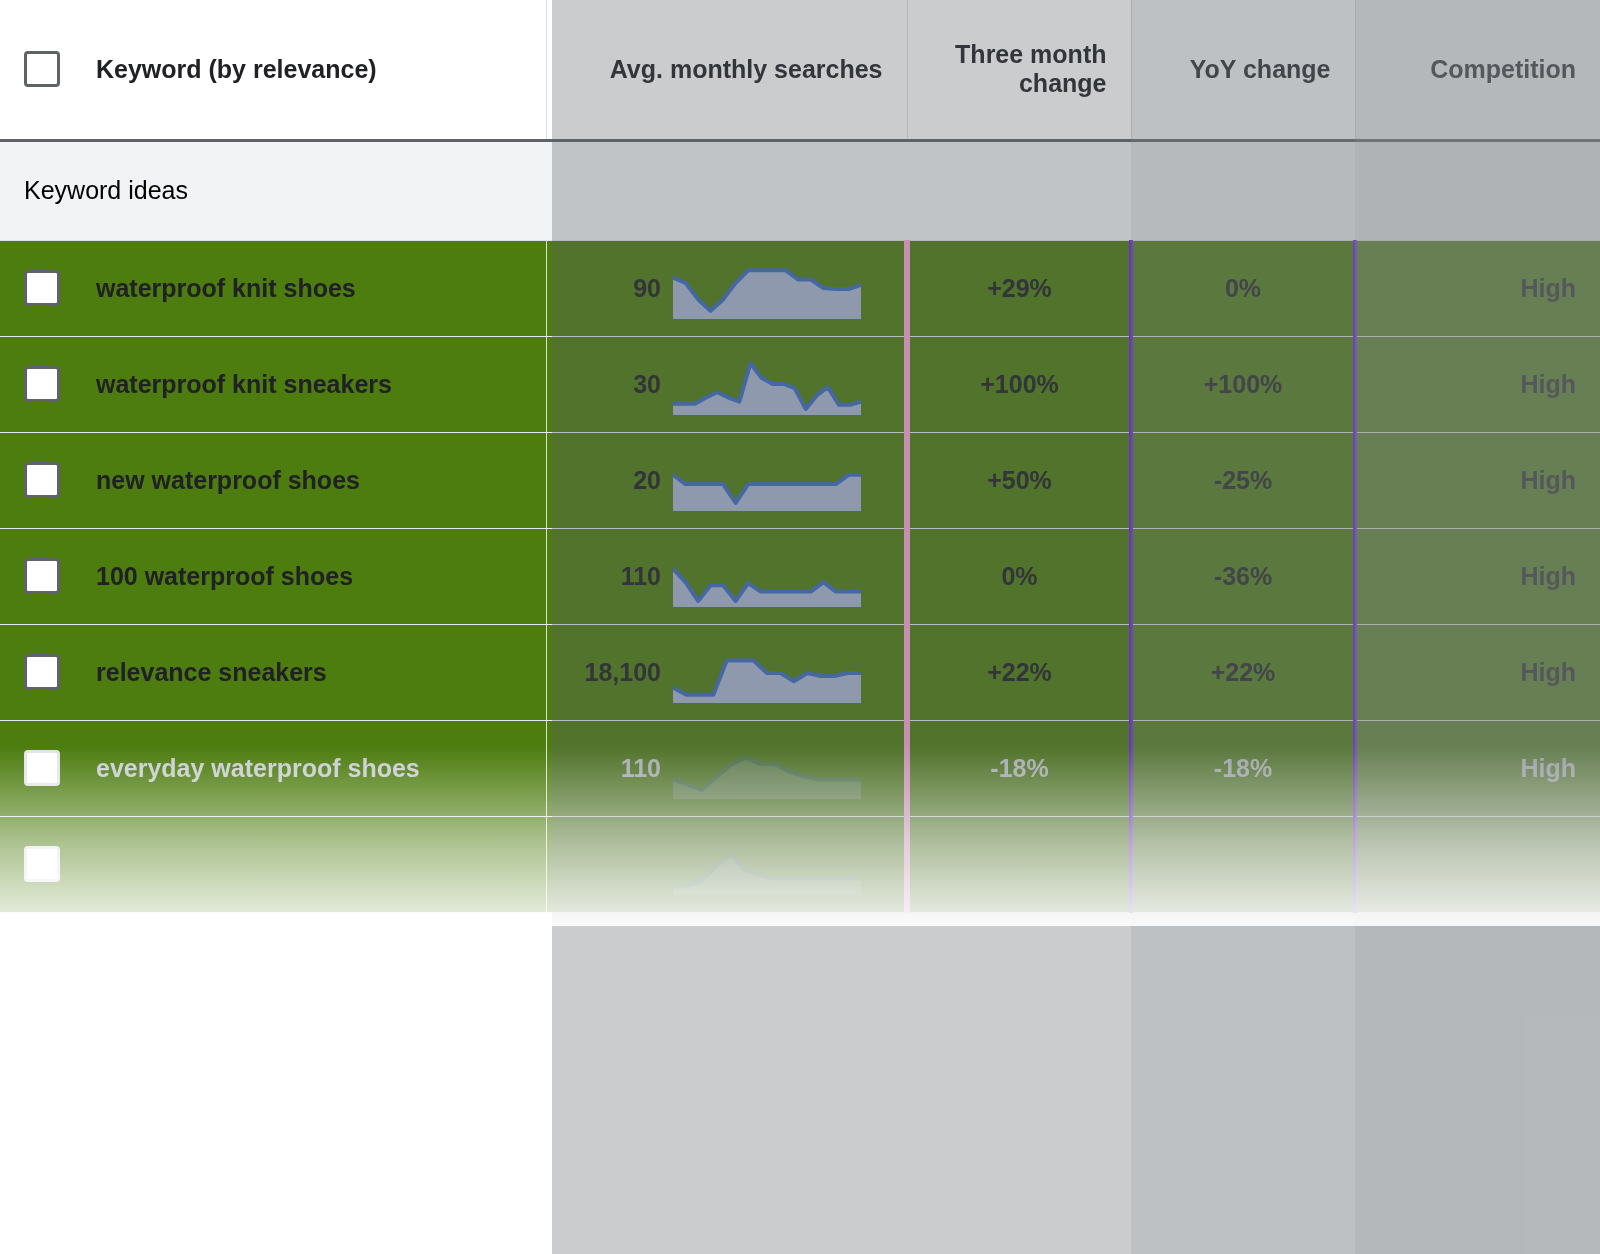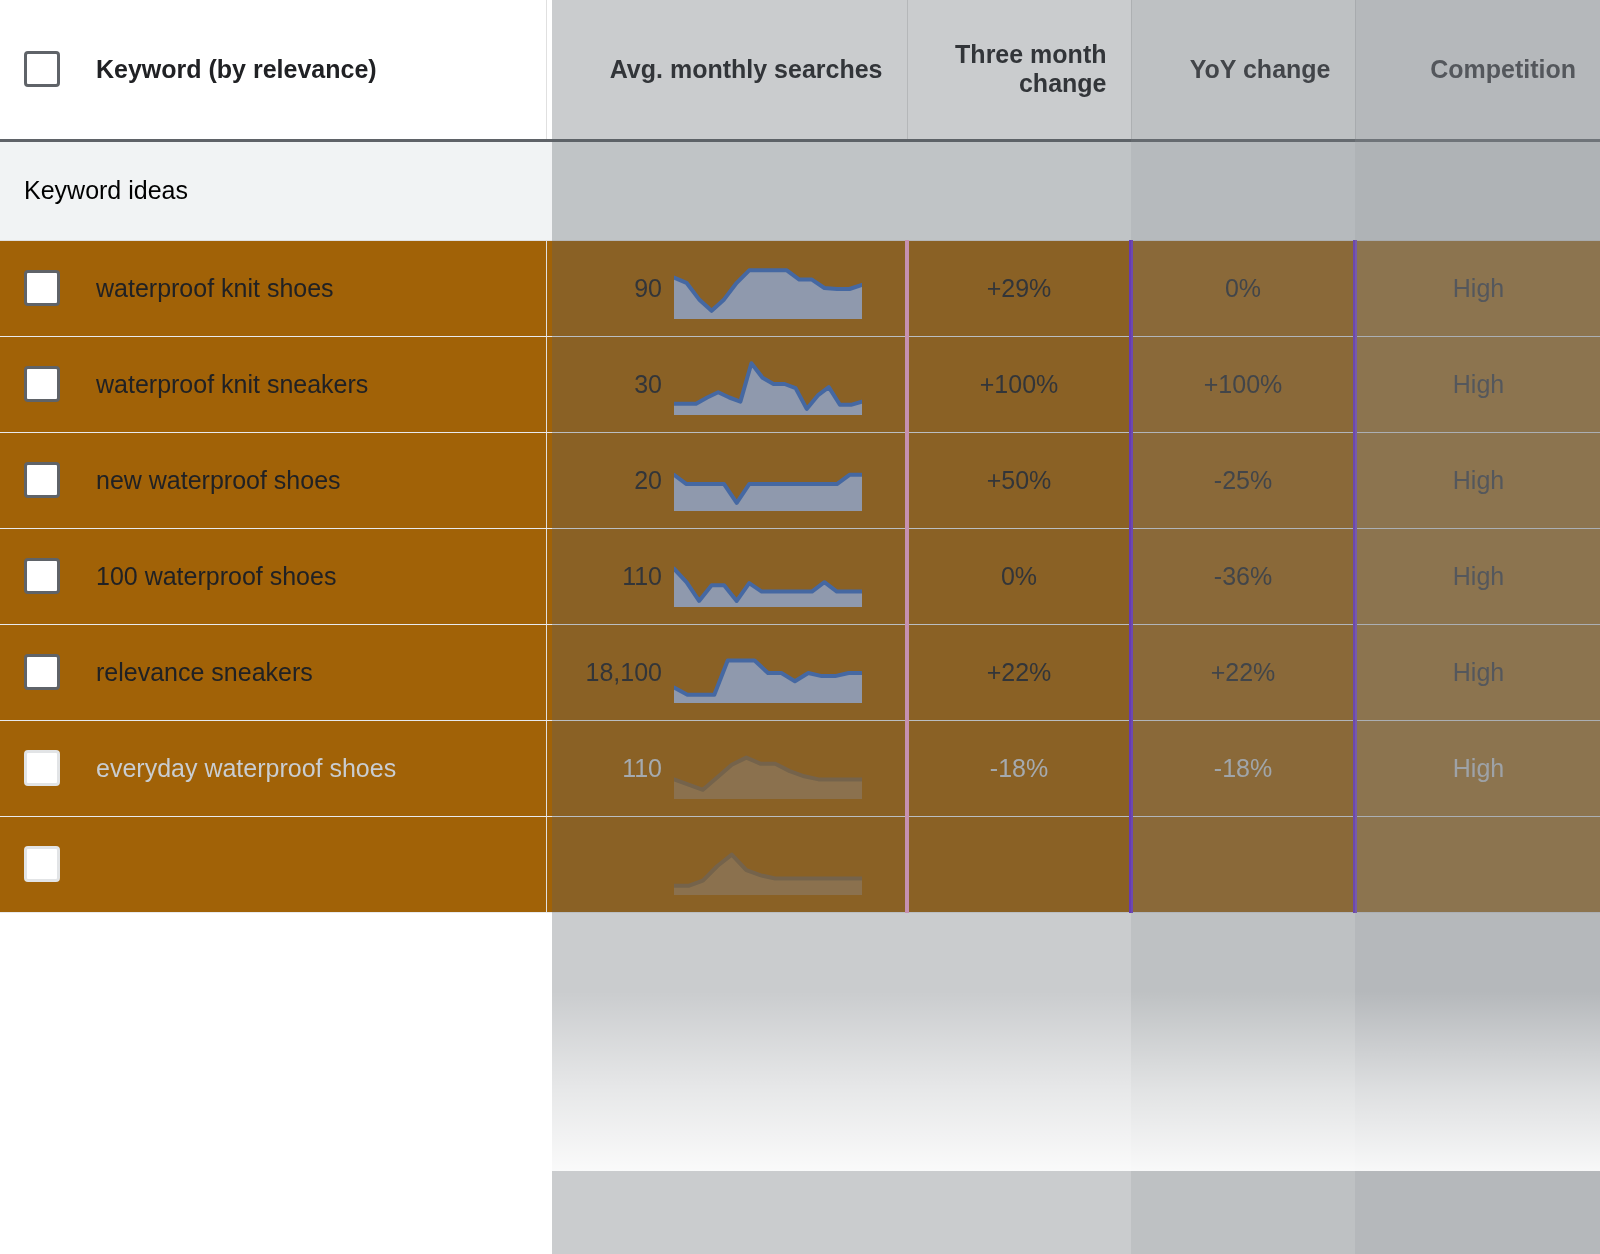--- a/index.html
+++ b/index.html
@@ -2,21 +2,21 @@
 <html><head>
 <meta charset="utf-8">
 <style>
   * { box-sizing: border-box; margin: 0; padding: 0; }
   html, body {
     width: 1600px; height: 1254px;
     background: #ffffff;
     font-family: "Liberation Sans", sans-serif;
     overflow: hidden;
   }
-  #root { position: relative; width: 1600px; height: 1171px; }
+  #root { position: relative; width: 1600px; height: 926px; }
 
   table.kw { border-collapse: collapse; width: 1600px; table-layout: fixed; }
 
   col.c-kw    { width: 546px; }
   col.c-avg   { width: 361px; }
   col.c-3mo   { width: 224px; }
   col.c-yoy   { width: 224px; }
   col.c-comp  { width: 245px; }
 
   
@@ -43,31 +43,32 @@
     font-size: 25px;
     color: #000000;
     padding: 0 24px;
     vertical-align: middle;
   }
   tr.group td.g-rest { background: #f1f3f4; }
 
   
   tbody tr.row td {
     height: 95px;
-    background: #a16207;
+    background: #4d7c0f;
     border-bottom: 1px solid #e8eaed;
     vertical-align: middle;
     font-size: 25px;
     color: #202124;
     padding: 0 24px;
+    font-weight: bold;
   }
   td.d-kw { border-right: 1px solid #e0e0e0; }
-  td.d-avg { border-right: 4px solid #f9a8d4; padding: 0; }
+  td.d-avg { border-right: 6px solid #f9a8d4; padding: 0; }
   td.d-3mo, td.d-yoy { text-align: center; border-right: 4px solid #6d28d9; }
-  td.d-comp { text-align: center; }
+  td.d-comp { text-align: right; }
 
   
   .kwcell { display: flex; align-items: center; gap: 36px; }
   .cbx {
     width: 36px; height: 36px; flex: 0 0 36px;
     border: 3px solid #5f6368; border-radius: 4px;
     background: #fff;
   }
   .kwtext { white-space: nowrap; }
 

